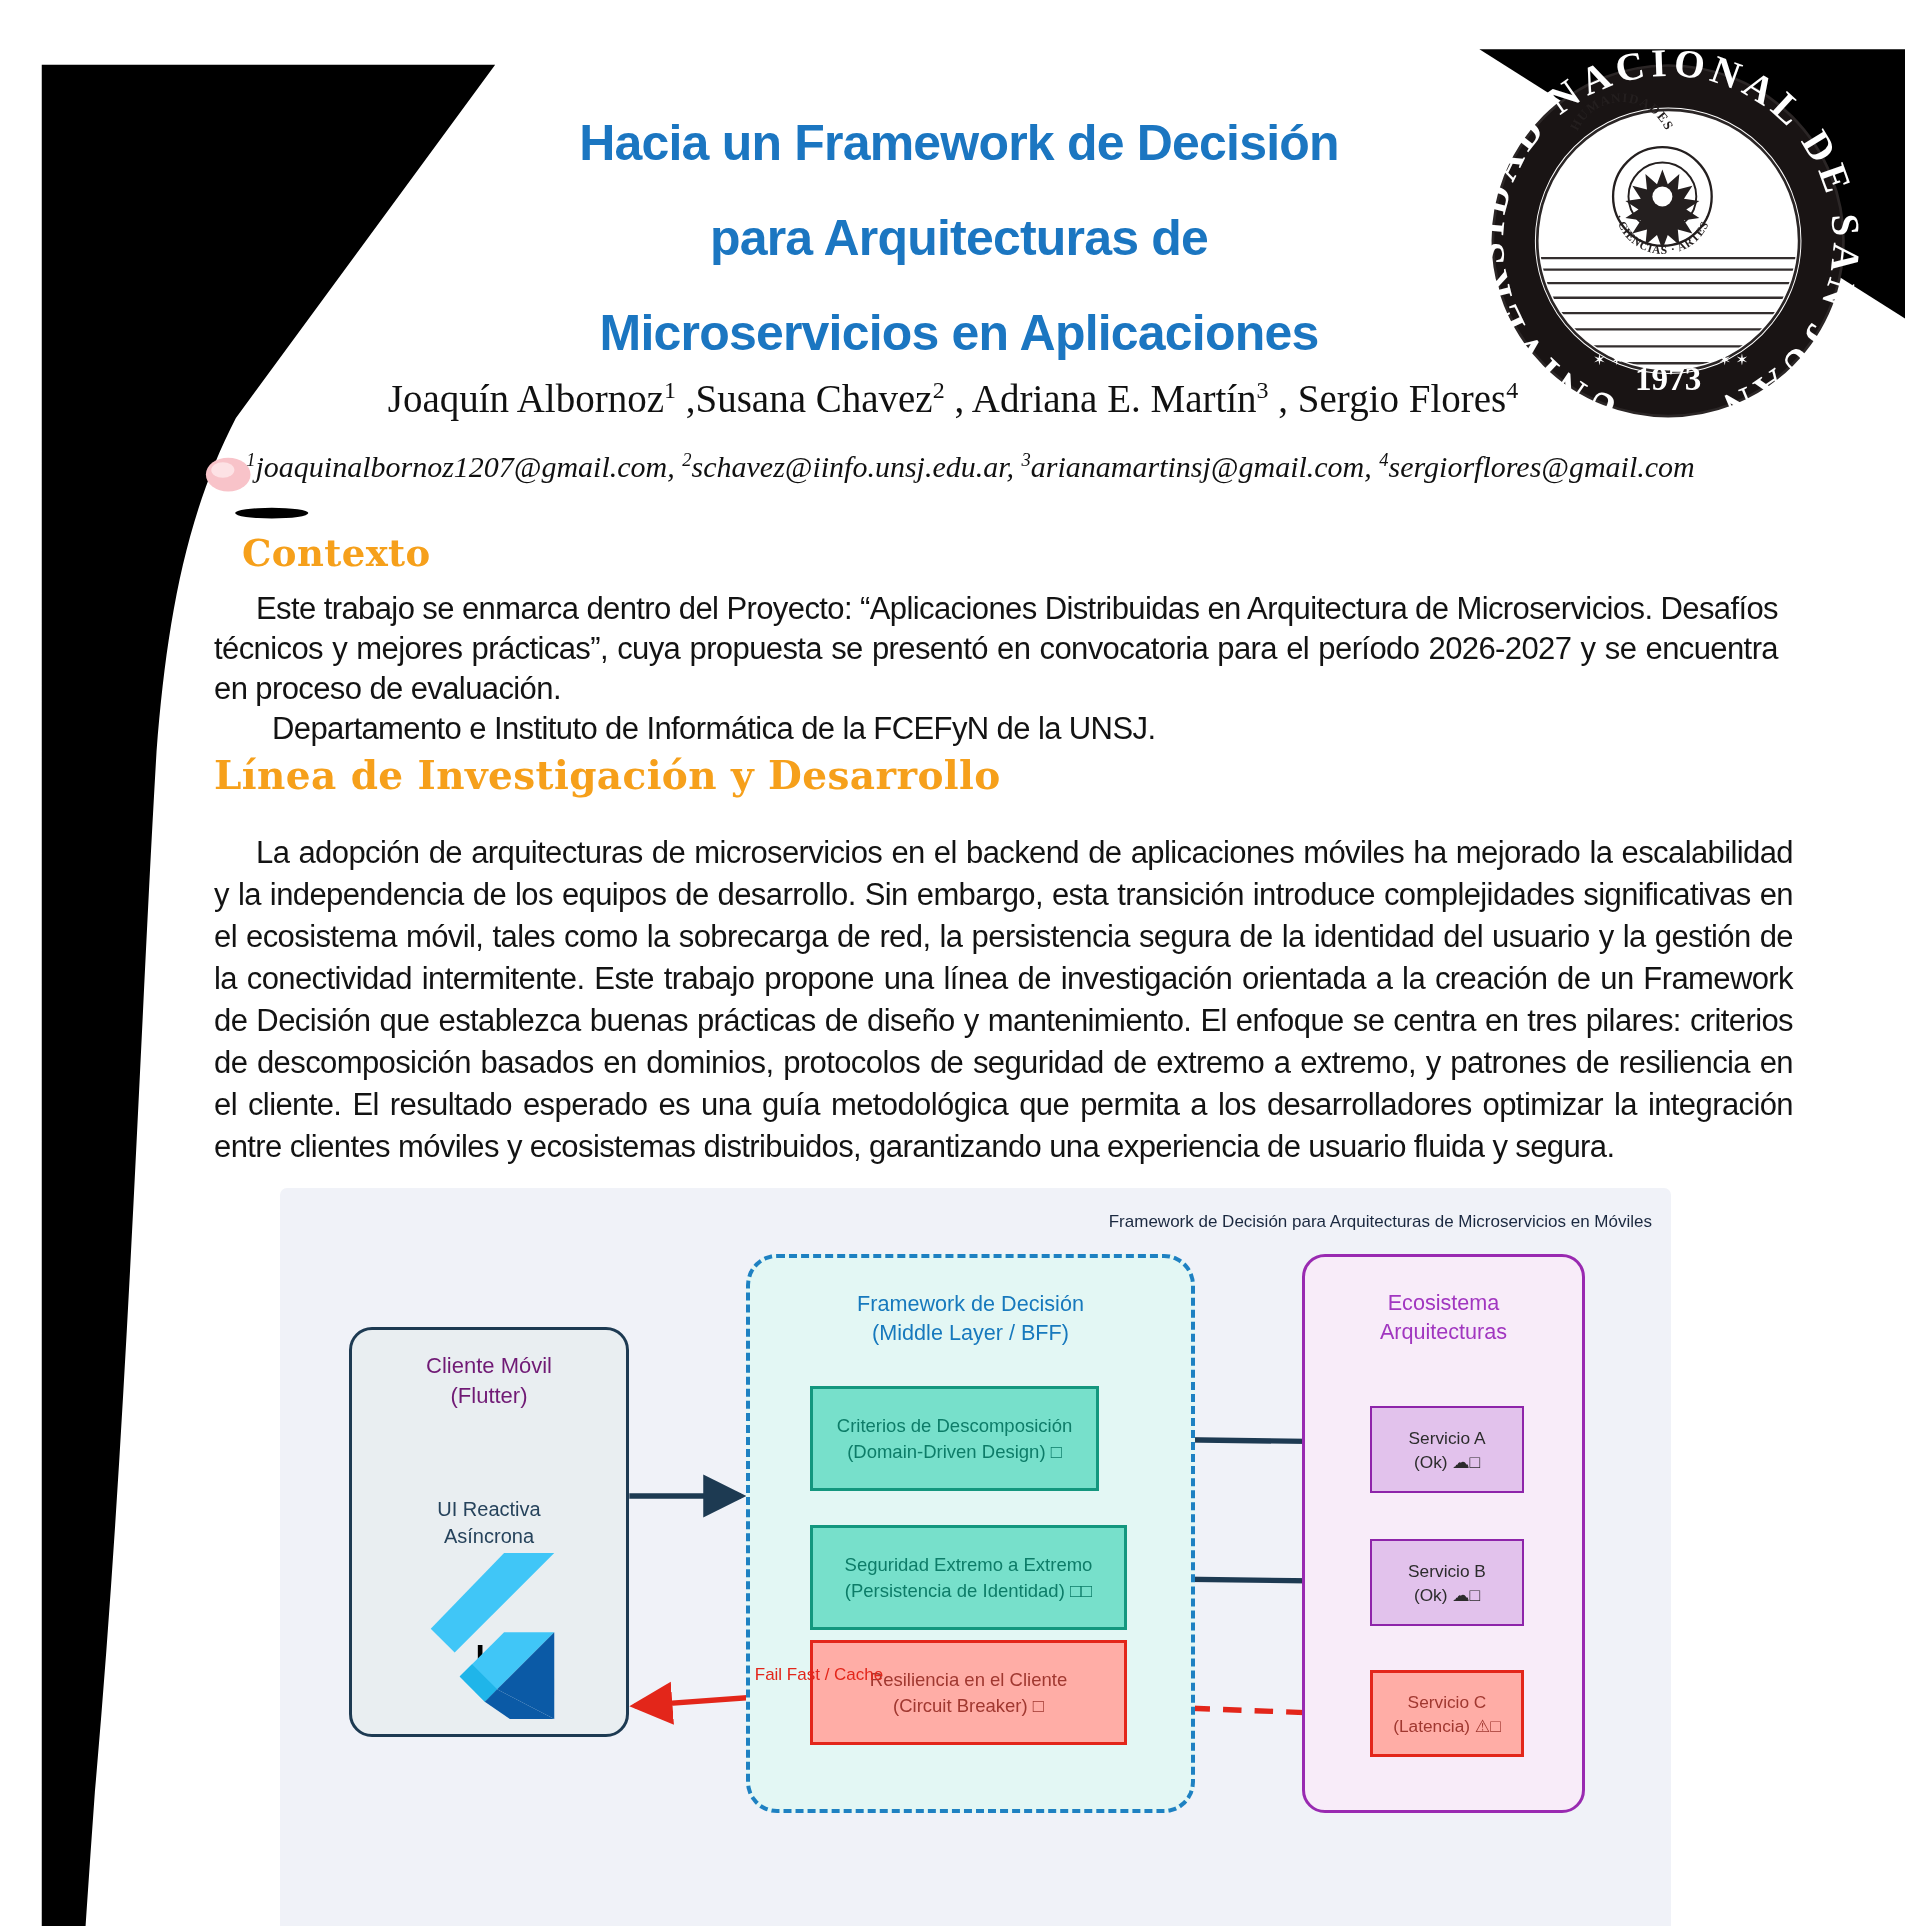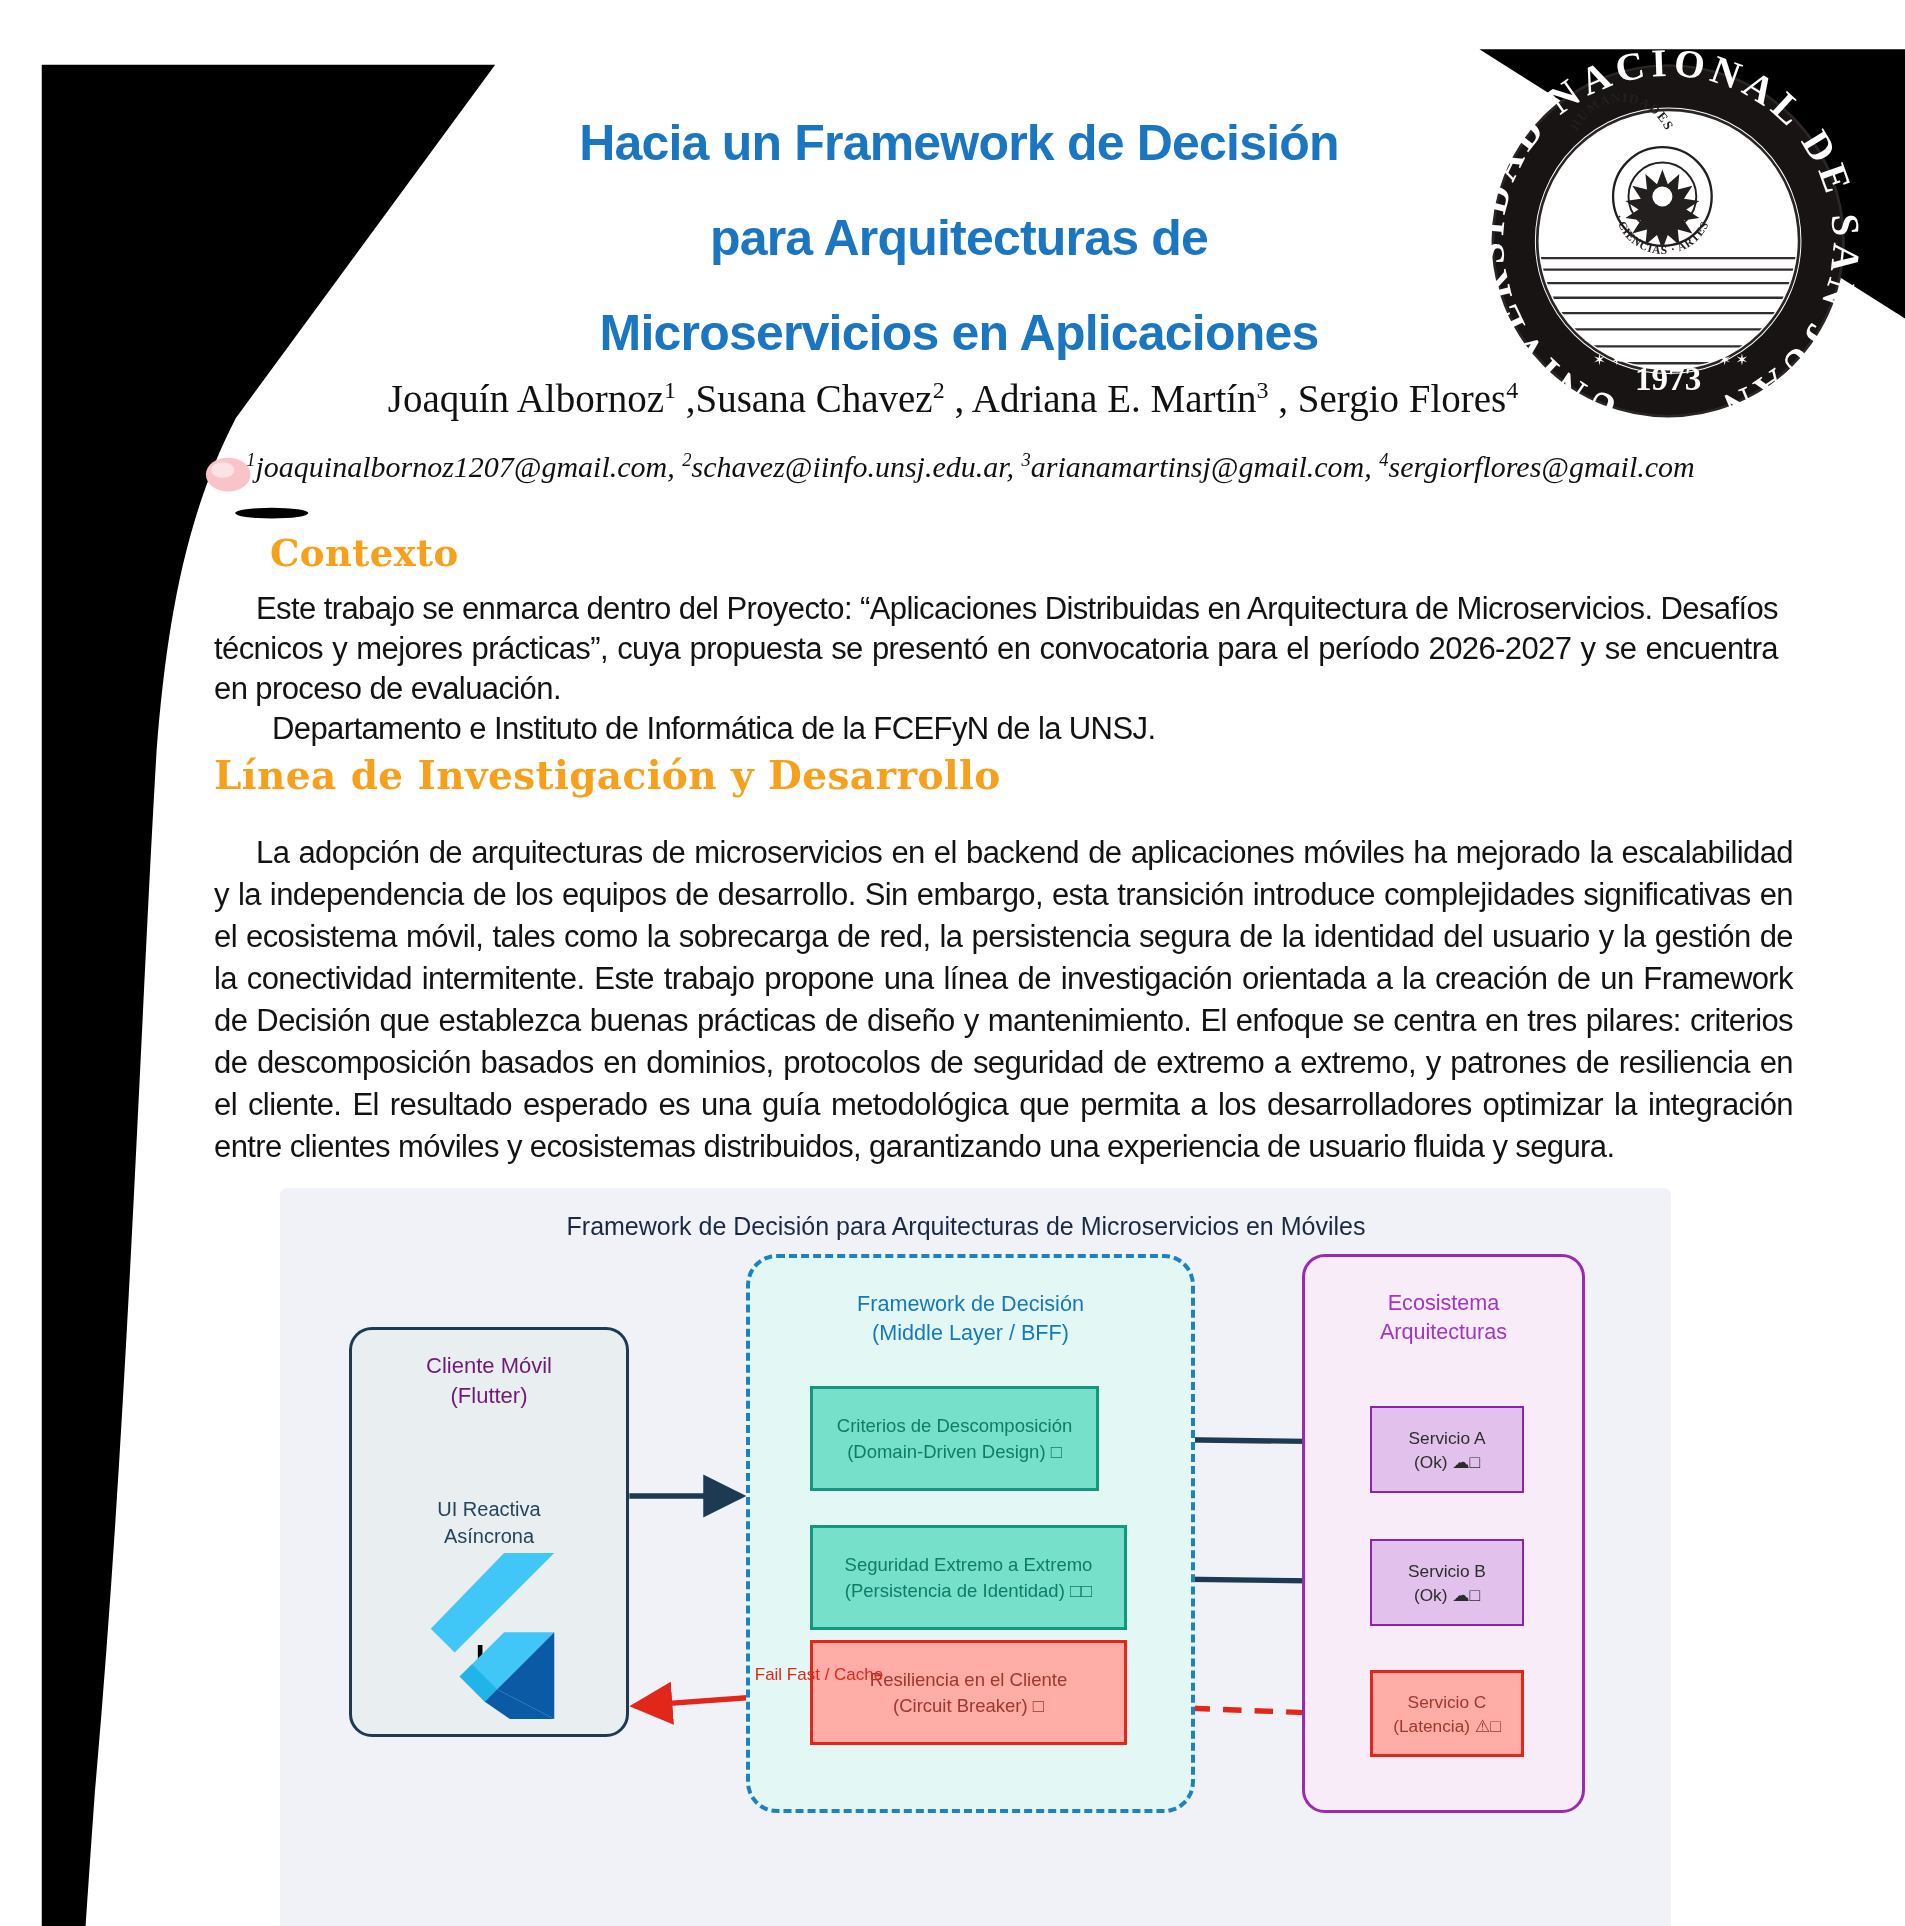--- a/index.html
+++ b/index.html
@@ -21,22 +21,22 @@
             color:#f6a01b;font-size:39px;letter-spacing:0.4px;z-index:3;white-space:nowrap;}
   
   .body-text{position:absolute;text-align:justify;font-size:31px;line-height:41px;
              letter-spacing:-0.6px;color:#131313;z-index:3;}
   .body-text p{margin:0;}
   .indent1{text-indent:42px;}
   .indent2{text-indent:58px;}
   
   .panel{position:absolute;left:280px;top:1188px;width:1391px;height:774px;background:#f0f2f8;
          border-radius:7px;z-index:2;}
-  .panel-title{position:absolute;left:0;top:24px;width:1372px;text-align:center;
-               font-size:25px;color:#1b2940;letter-spacing:0;}
+  .panel-title{position:absolute;left:0;top:24px;width:1372px;text-align:right;
+               font-size:17px;color:#1b2940;letter-spacing:0;}
   .dbox{position:absolute;box-sizing:border-box;display:flex;align-items:center;justify-content:center;
         text-align:center;white-space:pre-line;z-index:3;}
   .client-box{left:69px;top:139px;width:280px;height:410px;background:#e9eef1;
               border:3.9px solid #1d3a52;border-radius:23px;display:block;}
   .client-title{position:absolute;left:0;top:21px;width:100%;text-align:center;font-size:22px;
                 color:#701a75;line-height:30px;white-space:pre-line;}
   .client-sub{position:absolute;left:0;top:166px;width:100%;text-align:center;font-size:20px;
               color:#26435c;line-height:27px;white-space:pre-line;}
   .flutter-wrap{position:absolute;left:73px;top:216px;width:135px;height:166px;}
   .mid-box{left:466px;top:66px;width:449px;height:559px;background:#e3f7f4;
@@ -130,21 +130,21 @@
     <span>Joaquín Albornoz</span><sup>1</sup>
     <span>,Susana Chavez</span><sup>2</sup>
     <span>, Adriana E.  Martín</span><sup>3</sup>
     <span>, Sergio Flores</span><sup>4</sup>
   </div>
 
   <div class="emails">
     <sup>1</sup><span>joaquinalbornoz1207@gmail.com, </span><sup>2</sup><span>schavez@iinfo.unsj.edu.ar, </span><sup>3</sup><span>arianamartinsj@gmail.com, </span><sup>4</sup><span>sergiorflores@gmail.com</span>
   </div>
 
-  <div class="h-orange" style="left:242px;top:531px;font-size:37px;margin-left:28px;">Contexto</div>
+  <div class="h-orange" style="left:242px;top:531px;font-size:37px;">Contexto</div>
   <div class="body-text" style="left:214px;top:589px;width:1564px;line-height:40px;">
     <p class="indent1">Este trabajo se enmarca dentro del Proyecto: “Aplicaciones Distribuidas en Arquitectura de Microservicios. Desafíos técnicos y mejores prácticas”, cuya propuesta se presentó en convocatoria para el período  2026-2027 y se encuentra en proceso de evaluación.</p>
     <p class="indent2">Departamento e Instituto de Informática de la FCEFyN de la UNSJ.</p>
   </div>
 
   <div class="h-orange" style="left:214px;top:752px;font-size:39px;">Línea de Investigación y Desarrollo</div>
   <div class="body-text" style="left:214px;top:832px;width:1579px;line-height:42px;">
     <p class="indent1">La adopción de arquitecturas de microservicios en el backend de aplicaciones móviles ha mejorado la escalabilidad y la independencia de los equipos de desarrollo. Sin embargo, esta transición introduce complejidades significativas en el ecosistema móvil, tales como la sobrecarga de red, la persistencia segura de la identidad del usuario y la gestión de la conectividad intermitente. Este trabajo propone una línea de investigación orientada a la creación de un Framework de Decisión que establezca buenas prácticas de diseño y mantenimiento. El enfoque se centra en tres pilares: criterios de descomposición basados en dominios, protocolos de seguridad de extremo a extremo, y patrones de resiliencia en el cliente. El resultado esperado es una guía metodológica que permita a los desarrolladores optimizar la integración entre clientes móviles y ecosistemas distribuidos, garantizando una experiencia de usuario fluida y segura.</p>
   </div>
 

